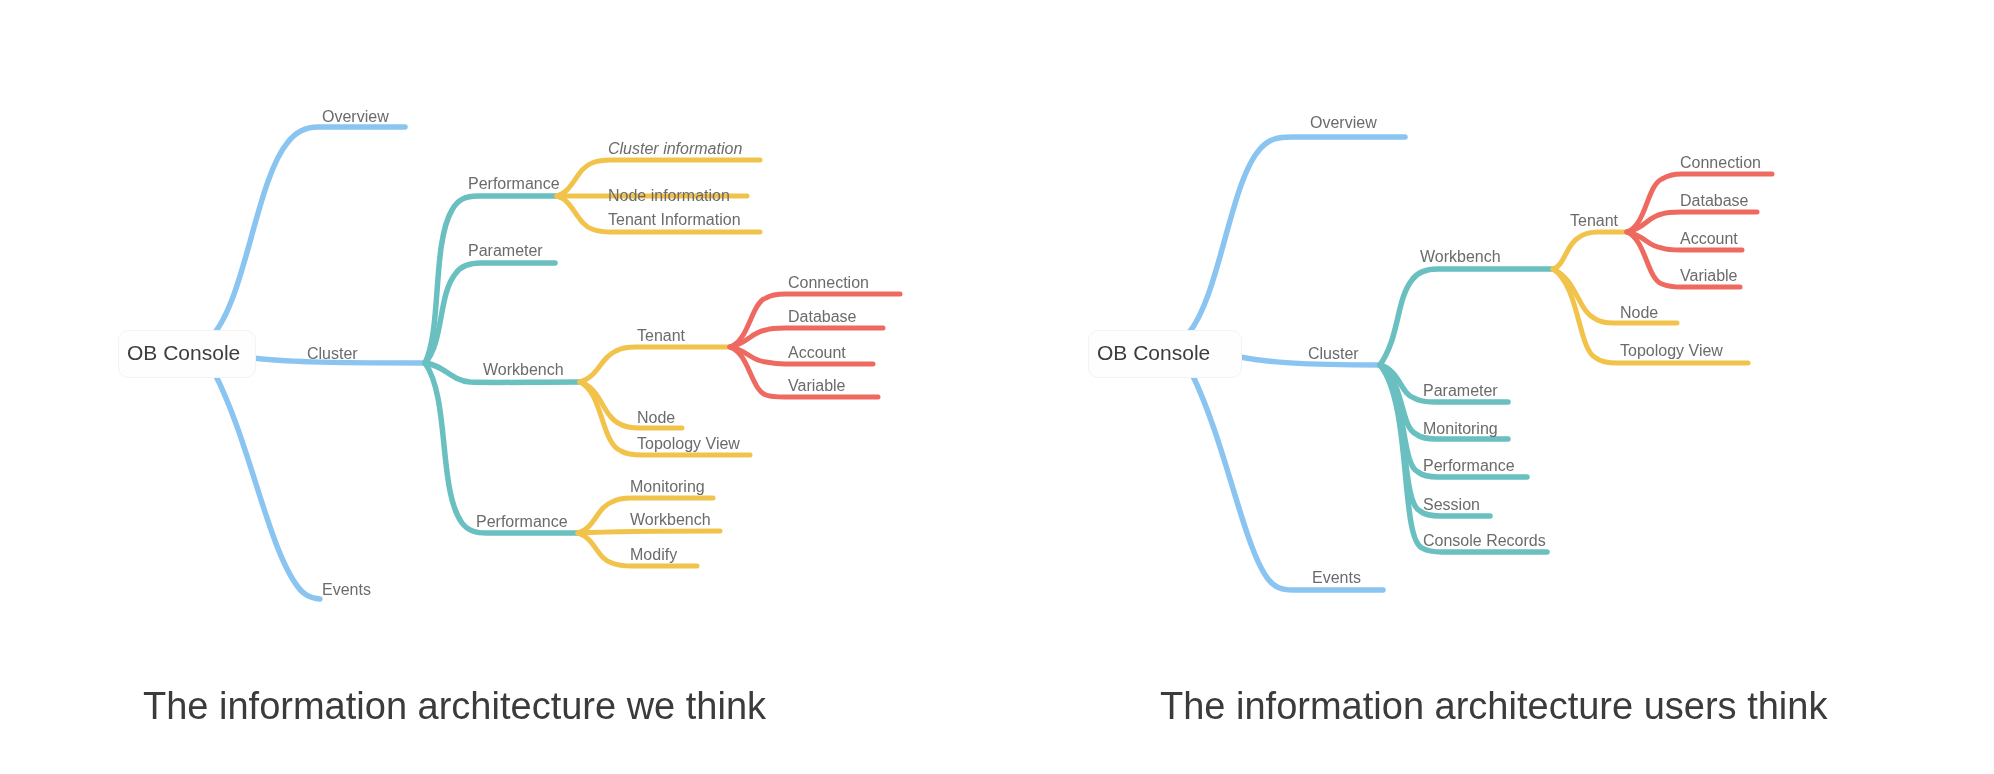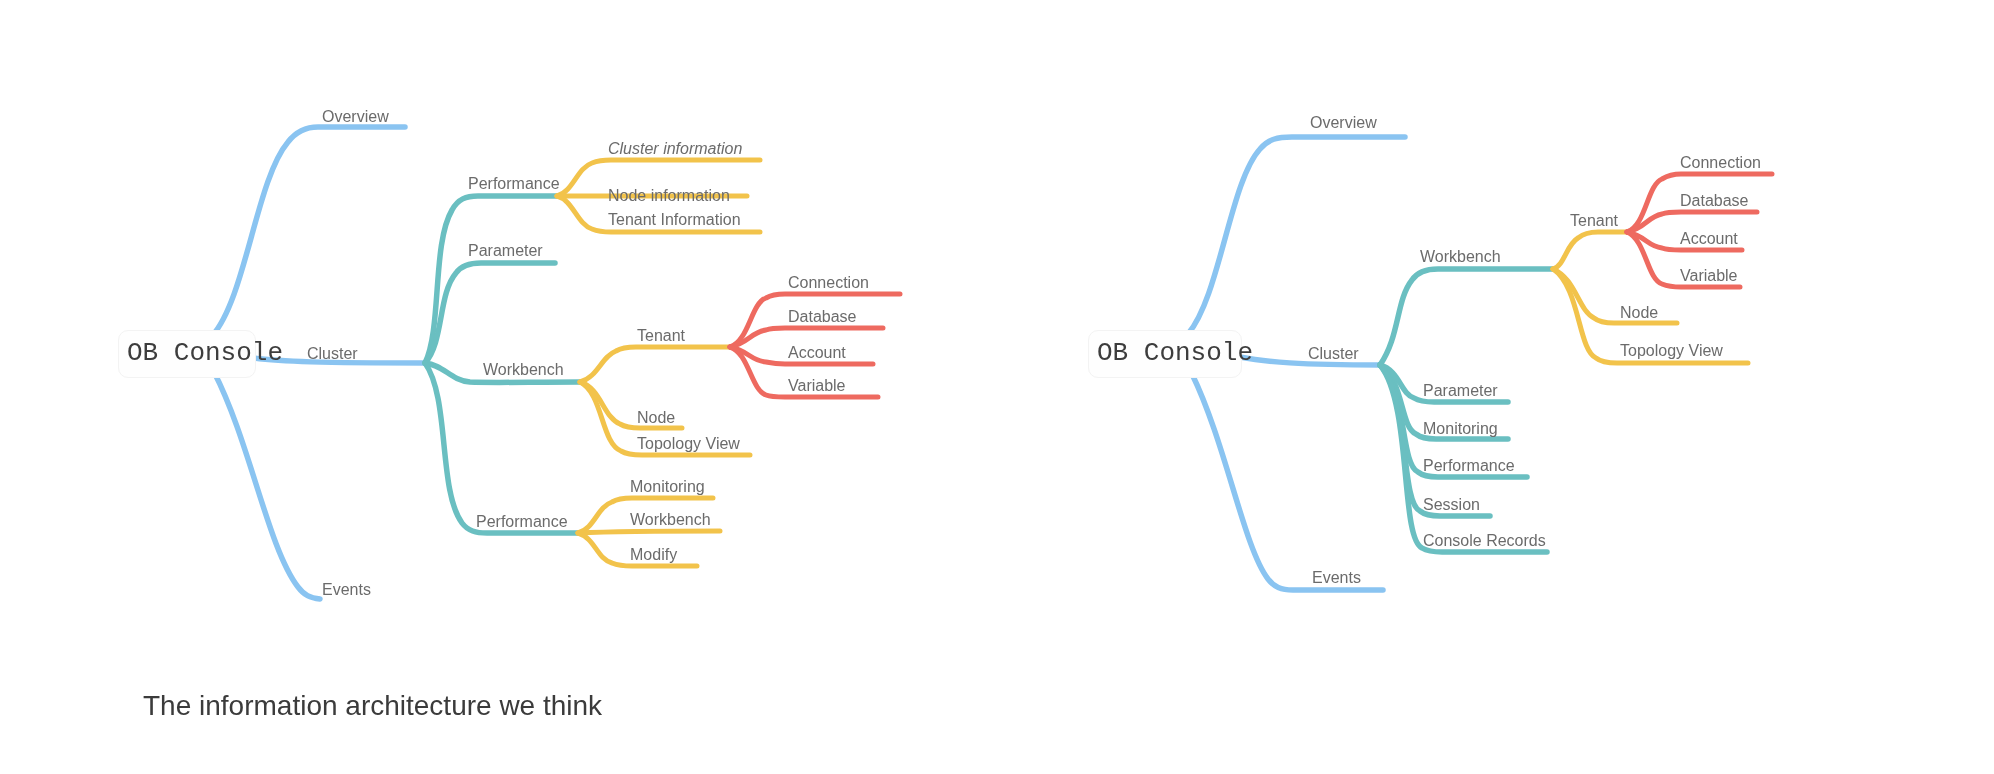--- a/index.html
+++ b/index.html
@@ -17,34 +17,33 @@
   .lv3{stroke:var(--lv3);stroke-width:5px;}
   .lv4{stroke:var(--lv4);stroke-width:5px;}
   .lbl{
     position:absolute;
     font-size:16px;line-height:19px;
     color:var(--label);
     white-space:nowrap;
   }
   .root-lbl{
     position:absolute;
-    font-size:26px;line-height:24px;
+    font-size:21px;line-height:24px;
     color:var(--root);
     white-space:nowrap;
-    font-family:Liberation Mono, monospace;
   }
   .root-box{
     position:absolute;
     border:1px solid #f3f3f3;
     border-radius:10px;
     background:#fefefe;
   }
   .caption{
     position:absolute;
-    font-size:28px;line-height:36px;
+    font-size:38px;line-height:36px;
     font-weight:300;
     color:var(--caption);
     white-space:nowrap;
   }
 </style>
 </head>
 <body>
 
 <div class="canvas">
 
@@ -140,14 +139,15 @@
   <div class="lbl" style="left:1620px;top:303px;">Node</div>
   <div class="lbl" style="left:1620px;top:341px;">Topology View</div>
 
   <div class="lbl" style="left:1423px;top:381px;">Parameter</div>
   <div class="lbl" style="left:1423px;top:419px;">Monitoring</div>
   <div class="lbl" style="left:1423px;top:456px;">Performance</div>
   <div class="lbl" style="left:1423px;top:495px;">Session</div>
   <div class="lbl" style="left:1423px;top:531px;">Console Records</div>
 
   <div class="caption" style="left:143px;top:688px;">The information architecture we think</div>
+  <div class="caption" style="left:1160px;top:688px;">The information architecture users think</div>
 
 </div>
 
 </body></html>

